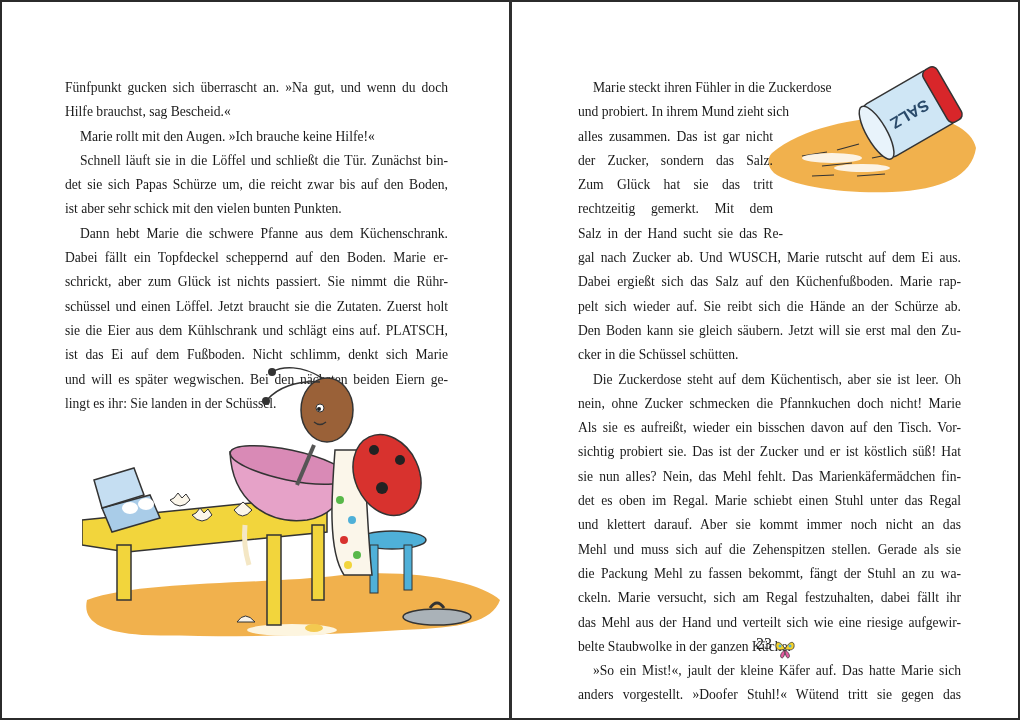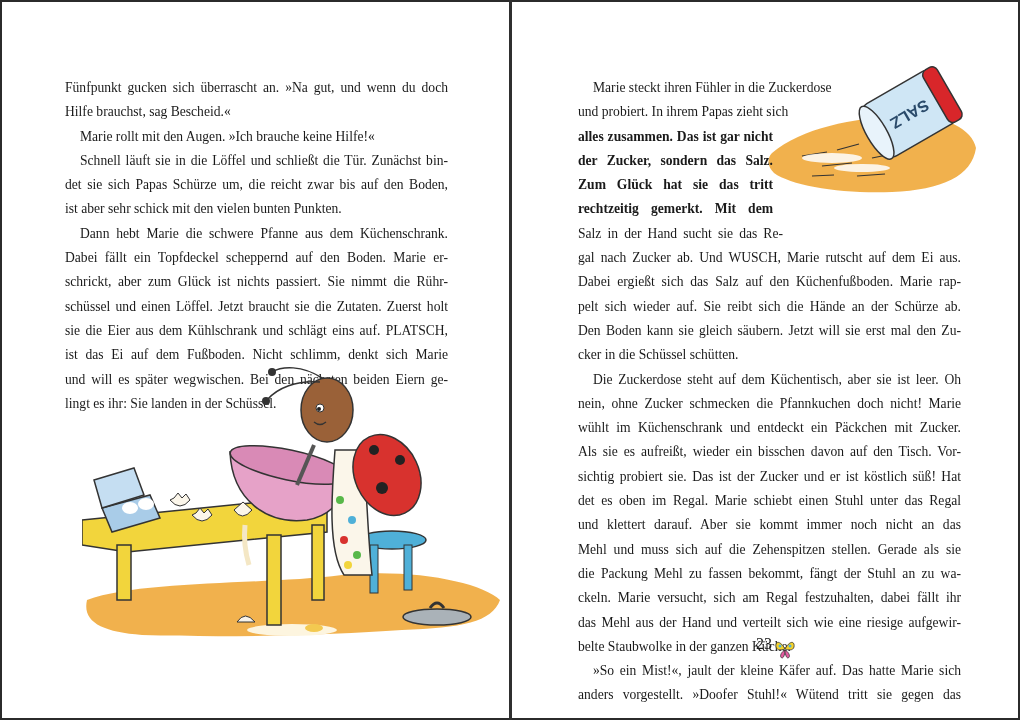--- a/index.html
+++ b/index.html
@@ -10,21 +10,21 @@
   .page.right { left:512px; width:506px; }
   .divider { position:absolute; left:509px; top:0; width:3px; height:720px; background:#2f2f2f; }
 
   .text { position:absolute; color:#1a1a1a; font-size:13.6px; line-height:24.3px; text-align:justify; }
   .line { display:block; white-space:nowrap; text-align:justify; text-align-last:justify; height:24.3px; }
   .line.last { text-align-last:left; }
   .line.indent { padding-left:15px; }
 
   .left .text { left:63px; top:74px; width:383px; }
   .right .text.top { left:66px; top:74px; width:383px; }
-  .right .text.top .line.short { width:195px;font-weight:bold; }
+  .right .text.top .line.short { width:195px; }
   .right .text.top .line.mid { width:205px; }
 
   .illus-left { position:absolute; left:80px; top:358px; width:420px; height:300px; }
   .illus-salt { position:absolute; left:250px; top:56px; width:216px; height:150px; }
 
   .page-number { position:absolute; left:244px; top:633px; font-size:16px; color:#1a1a1a; }
   .butterfly { position:absolute; left:262px; top:636px; width:22px; height:22px; }
 </style>
 </head>
 <body>
@@ -126,36 +126,36 @@
       <g transform="rotate(-30 150 60)">
         <rect x="110" y="25" width="80" height="60" rx="8" fill="#cfe6f5" stroke="#333" stroke-width="1.5"></rect>
         <rect x="180" y="25" width="16" height="60" rx="6" fill="#d8262a" stroke="#333" stroke-width="1.5"></rect>
         <ellipse cx="112" cy="55" rx="10" ry="30" fill="#e8f3fb" stroke="#333" stroke-width="1.5"></ellipse>
         <text x="150" y="62" font-family="Liberation Sans, sans-serif" font-size="16" font-weight="bold" fill="#2a4a6a" text-anchor="middle" transform="rotate(180 150 56)">SALZ</text>
       </g>
     </svg>
 
     <div class="text top" id="right-text">
         <span class="line indent mid">Marie steckt ihren Fühler in die Zuckerdose</span>
-        <span class="line mid">und probiert. In ihrem Papas zieht sich</span>
+        <span class="line mid">und probiert. In ihrem Mund zieht sich</span>
         <span class="line short">alles zusammen. Das ist gar nicht</span>
         <span class="line short">der Zucker, sondern das Salz.</span>
         <span class="line short">Zum Glück hat sie das tritt</span>
         <span class="line short">rechtzeitig gemerkt. Mit dem</span>
         <span class="line mid">Salz in der Hand sucht sie das Re-</span>
         <span class="line">gal nach Zucker ab. Und WUSCH, Marie rutscht auf dem Ei aus.</span>
         <span class="line">Dabei ergießt sich das Salz auf den Küchenfußboden. Marie rap-</span>
         <span class="line">pelt sich wieder auf. Sie reibt sich die Hände an der Schürze ab.</span>
         <span class="line">Den Boden kann sie gleich säubern. Jetzt will sie erst mal den Zu-</span>
         <span class="line last">cker in die Schüssel schütten.</span>
         <span class="line indent">Die Zuckerdose steht auf dem Küchentisch, aber sie ist leer. Oh</span>
         <span class="line">nein, ohne Zucker schmecken die Pfannkuchen doch nicht! Marie</span>
-        <span class="line">wühlt im Küchenschrank und entdeckt ein Päckchen mit Zucker.</span>
         <span class="line">Als sie es aufreißt, wieder ein bisschen davon auf den Tisch. Vor-</span>
         <span class="line">sichtig probiert sie. Das ist der Zucker und er ist köstlich süß! Hat</span>
+        <span class="line">sie nun alles? Nein, das Mehl fehlt. Das Marienkäfermädchen fin-</span>
         <span class="line">det es oben im Regal. Marie schiebt einen Stuhl unter das Regal</span>
         <span class="line">und klettert darauf. Aber sie kommt immer noch nicht an das</span>
         <span class="line">Mehl und muss sich auf die Zehenspitzen stellen. Gerade als sie</span>
         <span class="line">die Packung Mehl zu fassen bekommt, fängt der Stuhl an zu wa-</span>
         <span class="line">ckeln. Marie versucht, sich am Regal festzuhalten, dabei fällt ihr</span>
         <span class="line">das Mehl aus der Hand und verteilt sich wie eine riesige aufgewir-</span>
         <span class="line last">belte Staubwolke in der ganzen Küche.</span>
         <span class="line indent">»So ein Mist!«, jault der kleine Käfer auf. Das hatte Marie sich</span>
         <span class="line">anders vorgestellt. »Doofer Stuhl!« Wütend tritt sie gegen das</span>
       </div>

